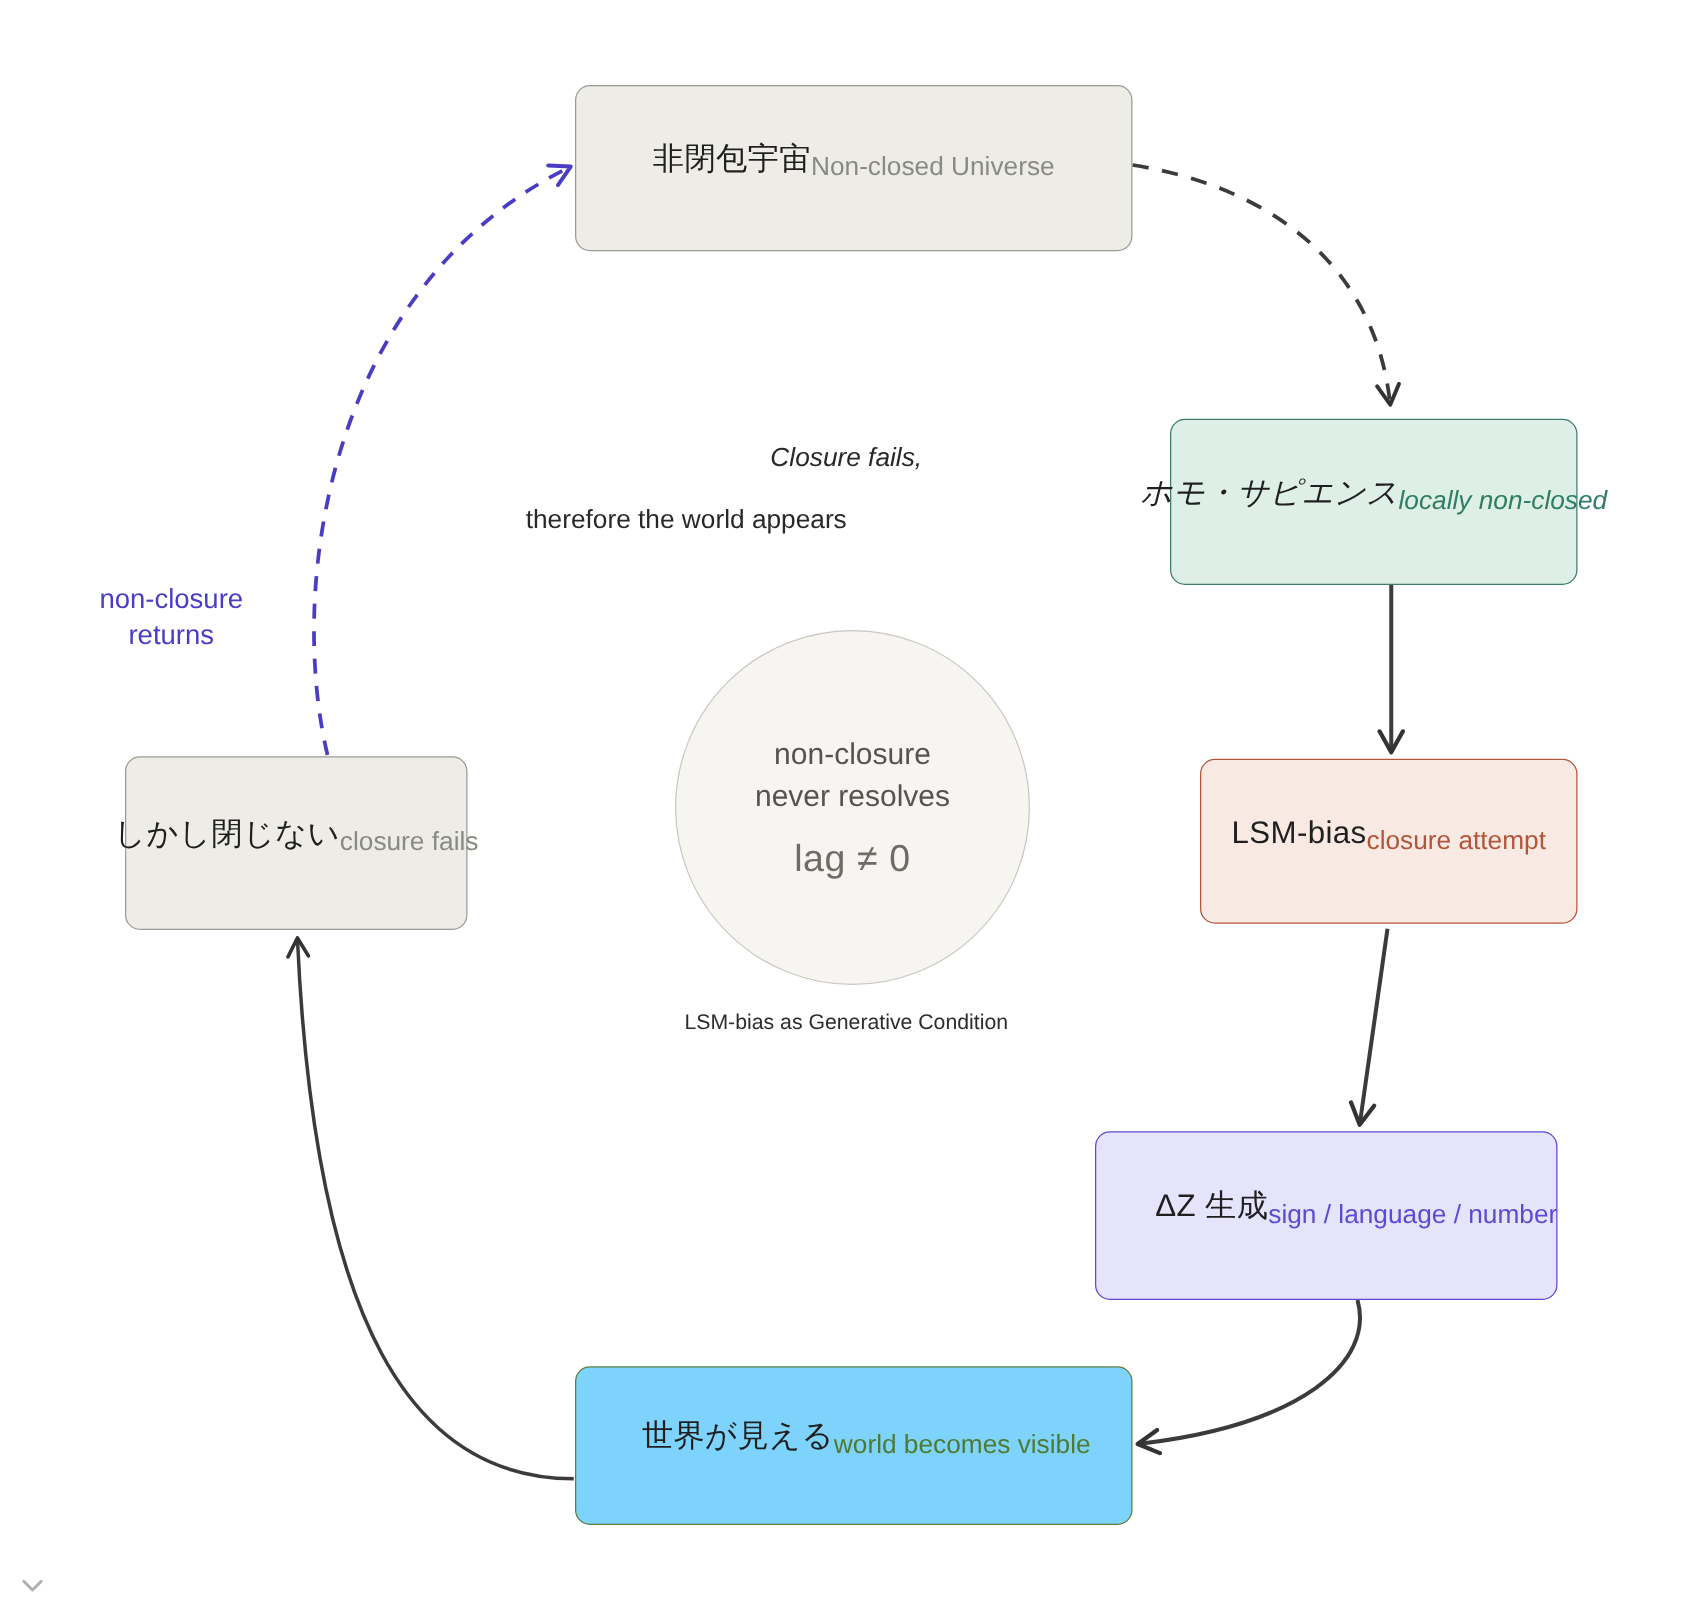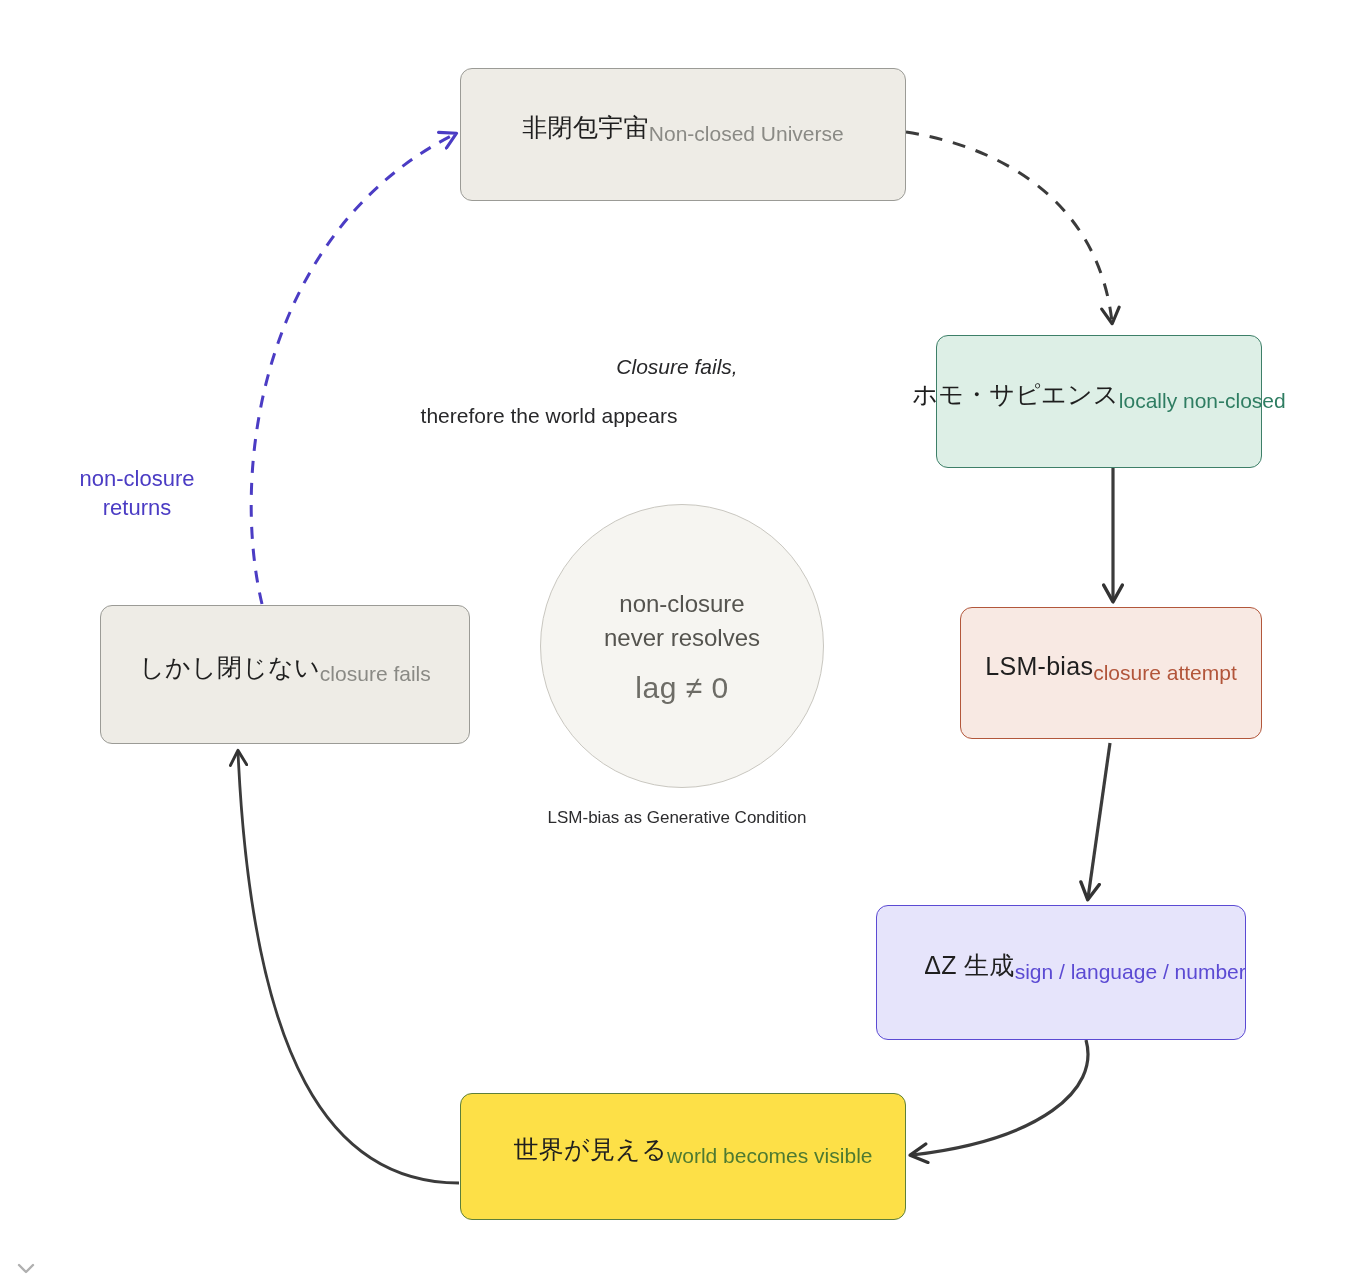--- a/index.html
+++ b/index.html
@@ -76,33 +76,33 @@
   .node-red .subtitle { color: #b2553a; }
 
   .node-purple {
     background: #e6e4fb;
     border: 1.4px solid #5b4ad3;
     padding-left: 48px;
   }
   .node-purple .subtitle { color: #5b4ad3; }
 
   .node-green {
-    background: #fde047;
+    background: #7dd3fc;
     border: 1.4px solid #5d7f3b;
     padding-left: 20px;
   }
   .node-green .subtitle { color: #4e7a31; }
 
   
   #node-universe    { left: 460px; top: 68px;   width: 446px; height: 133px; }
-  #node-sapiens     { left: 936px; top: 335px;  width: 326px; height: 133px; }
+  #node-sapiens     { left: 936px; top: 335px;  width: 326px; height: 133px; font-style: italic; }
   #node-lsm         { left: 960px; top: 607px;  width: 302px; height: 132px; }
   #node-deltaz      { left: 876px; top: 905px;  width: 370px; height: 135px; }
   #node-world       { left: 460px; top: 1093px; width: 446px; height: 127px; }
-  #node-closurefail { left: 100px; top: 605px;  width: 370px; height: 139px; }
+  #node-closurefail { left: 100px; top: 605px;  width: 274px; height: 139px; }
 
   
   .center-text {
     position: absolute;
     text-align: center;
     color: #28282a;
     font-size: 21px;
     white-space: nowrap;
   }
   #center-line1 { left: 0; top: 355px; width: 1354px; font-style: italic; }

